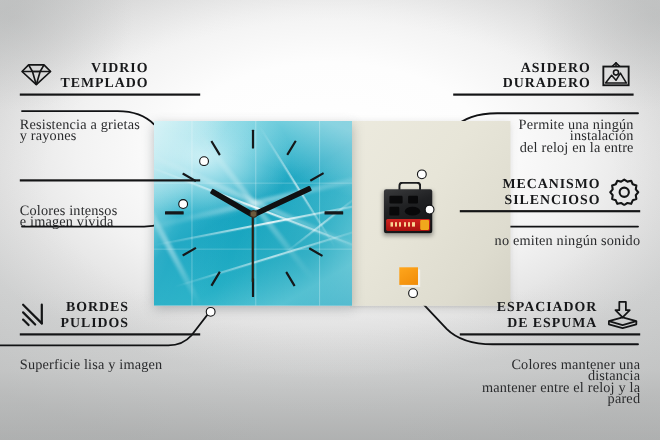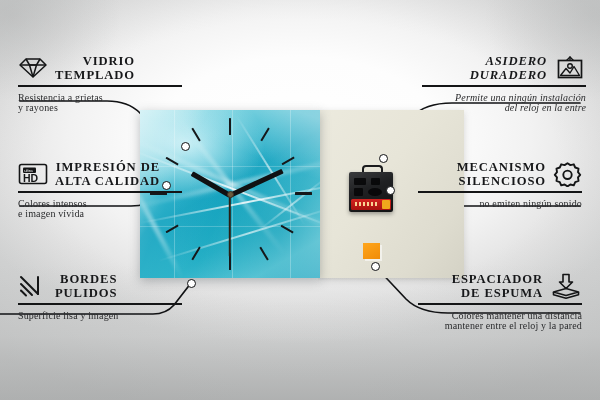--- a/index.html
+++ b/index.html
@@ -32,22 +32,22 @@
   .feat{position:absolute;}
   .feat .hdr{display:flex;align-items:center;gap:7px;}
   .feat.left .hdr{justify-content:flex-start;}
   .feat.right .hdr{justify-content:flex-end;}
   .ttl{font-family:"Liberation Serif",serif;font-weight:bold;
        font-size:12.6px;line-height:14.2px;letter-spacing:.9px;color:#17181a;
        text-transform:uppercase;white-space:nowrap;}
   .feat.left .ttl{text-align:right;}
   .feat.right .ttl{text-align:right;}
   .rule{height:1.6px;background:#141516;margin-top:3px;}
-  .desc{font-family:"Liberation Serif",serif;font-size:10px;line-height:10.4px;
-        color:#2a2b2d;margin-top:6px;letter-spacing:.15px;}
+  .desc{font-family:"Liberation Serif",serif;font-size:13px;line-height:10.4px;
+        color:#2a2b2d;margin-top:21px;letter-spacing:.15px;}
   .feat.right .desc{text-align:right;}
   .ico{flex:0 0 auto;display:block;}
 
   
   .panel{position:absolute;left:318px;top:110px;width:146px;height:168px;
     background:linear-gradient(128deg,#eceade 0%,#e7e5d8 42%,#dedccf 78%,#d4d2c5 100%);
     box-shadow:0 2px 7px rgba(90,90,85,.22);}
   .panel-sh{position:absolute;left:318px;top:272px;width:146px;height:9px;
     background:linear-gradient(180deg,rgba(120,120,115,.30),rgba(120,120,115,0));}
 
@@ -192,32 +192,20 @@
       </div>
     </div>
     <div class="rule"></div>
     <div class="desc">
       <div>Resistencia a grietas</div>
       <div>y rayones</div>
     </div>
   </div>
 
   <div class="feat left" style="left:18px;top:160px;width:164px;">
-    <div class="hdr">
-      <svg class="ico" width="30" height="24" viewBox="0 0 30 24">
-        <rect x="1.5" y="2.5" width="27" height="19" rx="2" fill="none" stroke="#141516" stroke-width="1.6"></rect>
-        <rect x="5" y="5.5" width="13" height="5.4" rx="1" fill="#141516"></rect>
-        <text x="6.2" y="9.9" font-family="Liberation Sans, sans-serif" font-size="4.3" fill="#fff">ultra</text>
-        <text x="5" y="19.6" font-family="Liberation Sans, sans-serif" font-size="10.5" font-weight="bold" fill="#141516">HD</text>
-      </svg>
-      <div class="ttl">
-        <div>IMPRESIÓN DE</div>
-        <div>ALTA CALIDAD</div>
-      </div>
-    </div>
     <div class="rule"></div>
     <div class="desc">
       <div>Colores intensos</div>
       <div>e imagen vívida</div>
     </div>
   </div>
 
   <div class="feat left" style="left:18px;top:272px;width:164px;">
     <div class="hdr">
       <svg class="ico" width="30" height="24" viewBox="0 0 30 24">
@@ -232,21 +220,21 @@
         <div>BORDES</div>
         <div>PULIDOS</div>
       </div>
     </div>
     <div class="rule"></div>
     <div class="desc">
       <div>Superficie lisa y imagen</div>
     </div>
   </div>
 
-  <div class="feat right" style="left:422px;top:54px;width:164px;font-style:italic;">
+  <div class="feat right" style="left:412px;top:54px;width:164px;">
     <div class="hdr">
       <div class="ttl">
         <div>ASIDERO</div>
         <div>DURADERO</div>
       </div>
       <svg class="ico" width="32" height="27" viewBox="0 0 32 27">
         <path d="M16,1.5 L16,5" stroke="#141516" stroke-width="1.4"></path>
         <path d="M12.5,5.5 L16,2 L19.5,5.5" fill="none" stroke="#141516" stroke-width="1.4" stroke-linejoin="round"></path>
         <rect x="4.5" y="5.5" width="23" height="17" fill="none" stroke="#141516" stroke-width="1.7"></rect>
         <circle cx="16" cy="11" r="2.3" fill="none" stroke="#141516" stroke-width="1.4"></circle>

